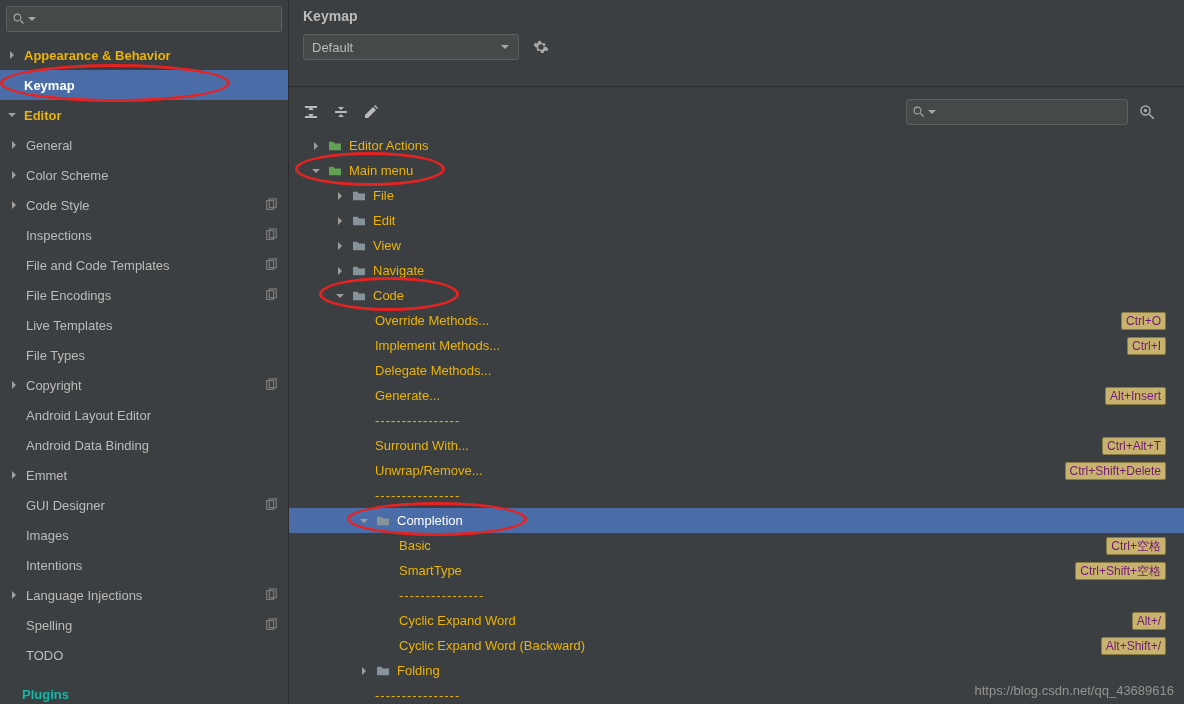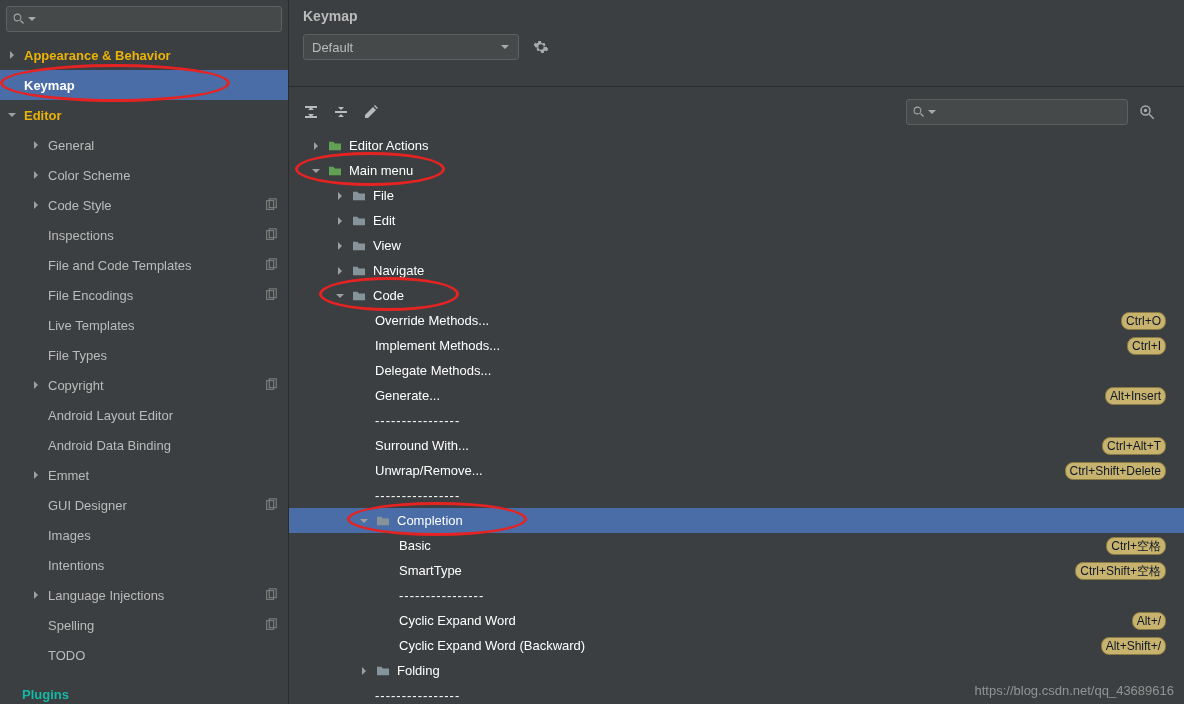--- a/index.html
+++ b/index.html
@@ -9,21 +9,21 @@
   .sidebar { width:289px; background:#3c3f41; display:flex; flex-direction:column; border-right:1px solid #2b2b2b; }
   .search-wrap { padding:6px 6px 6px 6px; }
   .search-box { position:relative; display:flex; align-items:center; background:#45494a; border:1px solid #5e6060; border-radius:3px; height:26px; padding:0 6px; }
   .search-box .magnifier { width:12px;height:12px;fill:#a9a9a9;flex-shrink:0;}
   .search-box input { flex:1; background:transparent; border:none; outline:none; color:#bbb; padding-left:4px; font-size:13px;}
   .search-box .chev { width:10px;height:10px;fill:#a9a9a9;flex-shrink:0; margin-left:2px;}
   .nav { flex:1; overflow:hidden; padding-top:2px;}
   .nav-item { display:flex; align-items:center; height:30px; position:relative; cursor:pointer;}
   .nav-item .arrow { width:24px; display:flex; justify-content:center; }
   .nav-item .arrow svg{width:8px;height:8px;fill:#9e9e9e;}
-  .nav-item.sub1 { padding-left:24px; }
+  .nav-item.sub1 { padding-left:2px; }
   .nav-item .label { flex:1; white-space:nowrap; color:#bbbbbb; }
   .nav-item.bold .label { font-weight:bold; color:#eab308;}
   .nav-item.selected { background:#4a6da7; }
   .nav-item.selected .label { color:#ffffff; font-weight:bold;}
   .nav-item .copy-icon { position:absolute; right:10px; width:14px;height:14px; fill:#7d7d7d;}
   
   .ring { position:absolute; border:3px solid #e52323; border-radius:50%; pointer-events:none; }
   
   .main { flex:1; display:flex; flex-direction:column; background:#3c3f41; position:relative;}
   .main-header { padding:8px 14px 6px; color:#bbbbbb; font-weight:bold; font-size:14px;}
@@ -39,24 +39,24 @@
   .r-search svg{width:12px;height:12px;fill:#a9a9a9;}
   .r-search input { flex:1; background:transparent;border:none;outline:none;color:#bbb;padding-left:4px;font-size:13px;}
   .find-action { width:18px;height:18px;fill:#a9a9a9;cursor:pointer;}
   .tree { flex:1; overflow:hidden; position:relative;}
   .trow { display:flex; align-items:center; height:25px; position:relative; cursor:pointer;}
   .trow .arrow { width:22px; display:flex; justify-content:center;}
   .trow .arrow svg{width:8px;height:8px;fill:#9e9e9e;}
   .trow .icon { width:16px;height:16px;margin-right:6px;display:flex;align-items:center;justify-content:center;}
   .folder{width:14px;height:12px;fill:#87939a;}
   .folder.gr{fill:#62a053;}
-  .trow .tlabel { flex:1; color:#ffffff; white-space:nowrap;}
+  .trow .tlabel { flex:1; color:#eab308; white-space:nowrap;}
   .trow.selected { background:#4a6da7;}
   .trow.selected .tlabel{color:#fff;}
-  .shortcut { position:absolute; right:18px; background:#c7b36d; color:#0f172a; font-size:12px; padding:0 4px; border:1px solid #8a7b42; border-radius:8px; line-height:16px;}
+  .shortcut { position:absolute; right:18px; background:#c7b36d; color:#701a75; font-size:12px; padding:0 4px; border:1px solid #8a7b42; border-radius:2px; line-height:16px;}
   .separator-dashes { color:#777; font-size:13px; letter-spacing:1px;}
   .watermark { position:absolute; right:10px; bottom:6px; color:#a7a7a7; font-size:13px; opacity:.8;}
   .plugins-cut { padding-left:22px; color:#14b8a6; font-weight:bold; height:20px; display:flex; align-items:center;}
 </style>
 </head>
 <body>
 
 <div class="root">
 
   <div class="sidebar">

